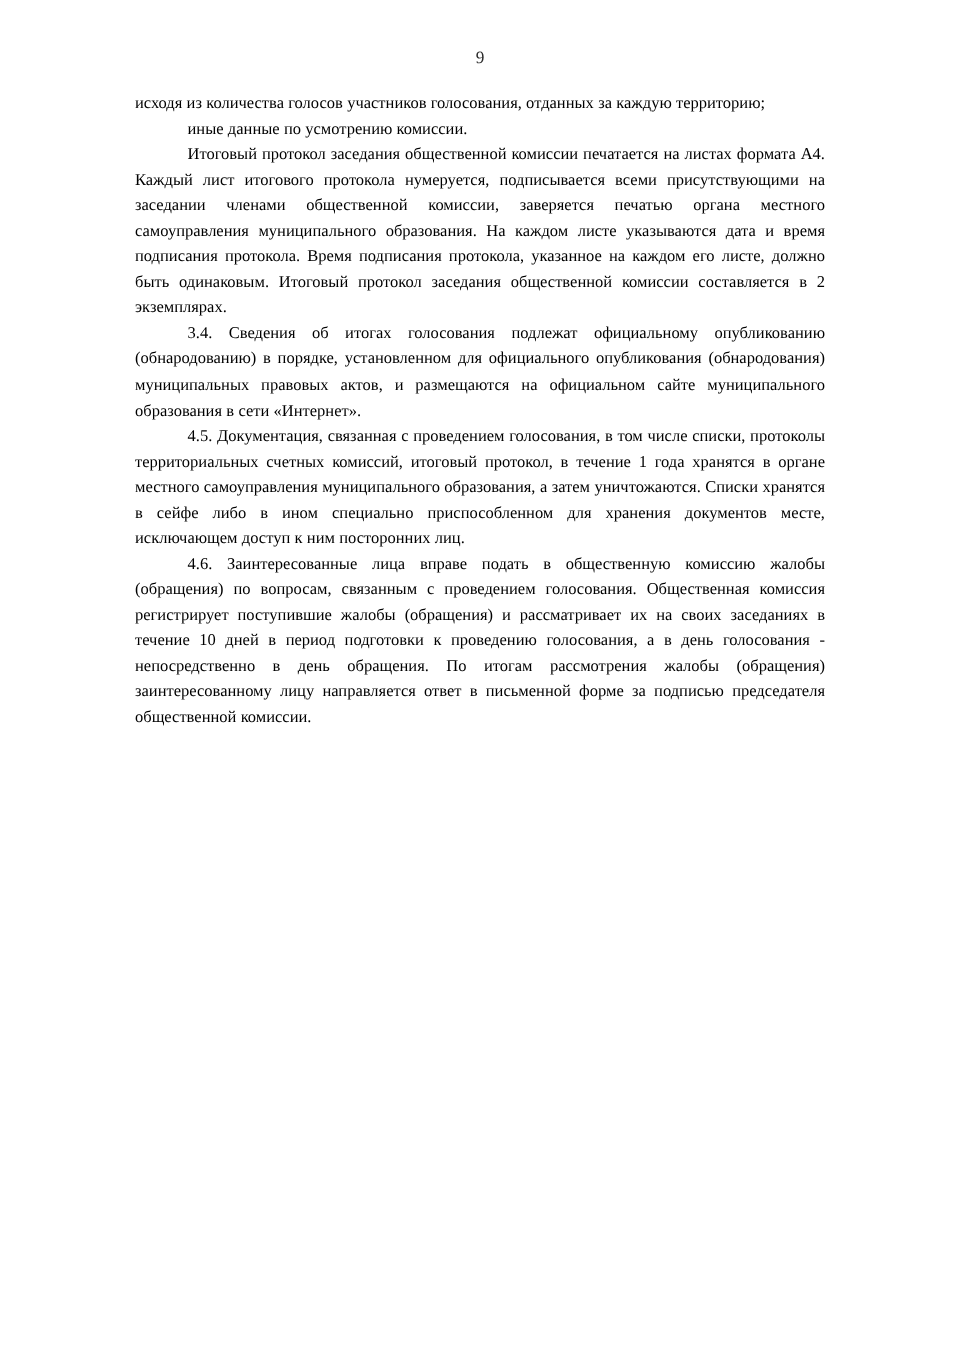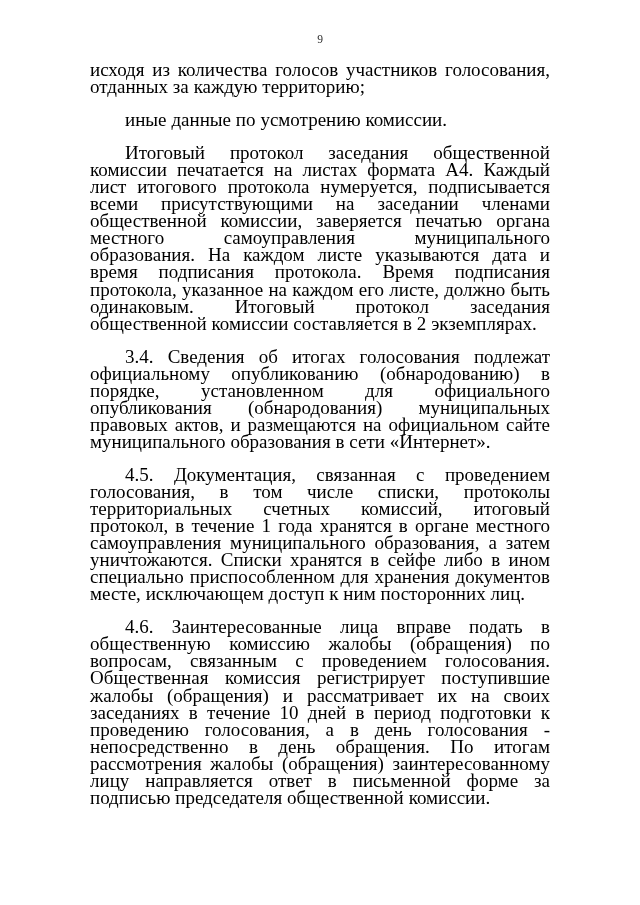--- a/index.html
+++ b/index.html
@@ -34,32 +34,31 @@
   }
   .body-text {
     position: absolute;
     top: 61px;
     left: 90px;
     width: 460px;
   }
   p.para {
     margin: 0;
     padding: 0;
-    font-size: 19px;
+    font-size: 11px;
     line-height: 17.05px;
     text-align: justify;
     text-justify: inter-word;
     -webkit-hyphens: none;
     hyphens: none;
     color: #000000;
     word-spacing: 0.1px;
   }
   p.indent {
     text-indent: 35px;
-    margin-top: 16px;
   }
   p.noindent {
     text-indent: 0;
   }
   
 </style>
 </head>
 <body>
 
 <div class="page">

